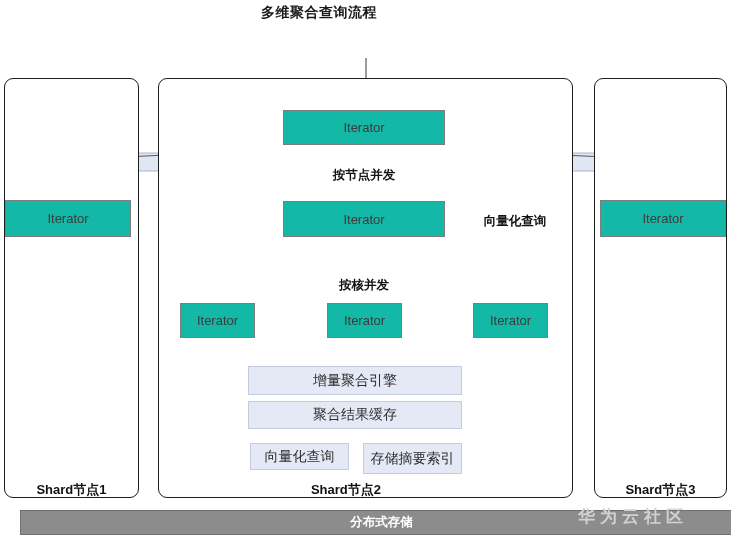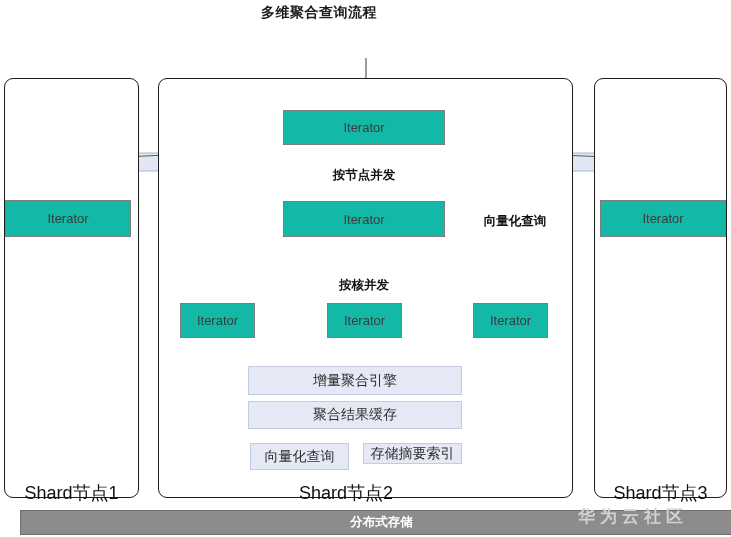--- a/index.html
+++ b/index.html
@@ -39,22 +39,22 @@
     justify-content: center;
     font-size: 13px;
     color: #333333;
   }
   .panel {
     background: #ffffff;
     border: 1.3px solid #1d1d1d;
     border-radius: 9px;
   }
   .panel-label {
-    font-size: 18px;
-    font-weight: normal;
+    font-size: 13px;
+    font-weight: bold;
     color: #111111;
     text-align: center;
   }
   .iter-box {
     background: #14b8a6;
     border: 1px solid #7d7d7d;
     display: flex;
     align-items: center;
     justify-content: center;
     font-size: 13px;
@@ -162,21 +162,21 @@
 
   <div class="abs iter-box" style="left:600px; top:200px; width:126px; height:37px;">Iterator</div>
 
   <div class="abs iter-box" style="left:180px; top:303px; width:75px; height:35px;">Iterator</div>
   <div class="abs iter-box" style="left:327px; top:303px; width:75px; height:35px;">Iterator</div>
   <div class="abs iter-box" style="left:473px; top:303px; width:75px; height:35px;">Iterator</div>
 
   <div class="abs blue-box" style="left:248px; top:366px; width:214px; height:29px;">增量聚合引擎</div>
   <div class="abs blue-box" style="left:248px; top:401px; width:214px; height:28px;">聚合结果缓存</div>
   <div class="abs blue-box" style="left:250px; top:443px; width:99px; height:27px;">向量化查询</div>
-  <div class="abs blue-box" style="left:363px; top:443px; width:99px; height:21px;">存储摘要索引</div>
+  <div class="abs blue-box" style="left:363px; top:443px; width:99px; height:31px;">存储摘要索引</div>
 
   <div class="arrow-label" style="left:316px; top:155px; width:96px;">按节点并发</div>
   <div class="arrow-label" style="left:320px; top:265px; width:88px;">按核并发</div>
   <div class="arrow-label" style="left:467px; top:201px; width:96px;">向量化查询</div>
 
   <div class="abs storage-bar" style="left:4px; top:510px; width:723px; height:25px;">分布式存储</div>
 
   <div class="watermark" style="left:578px; top:505px;">华为云社区</div>
 
 </div>

